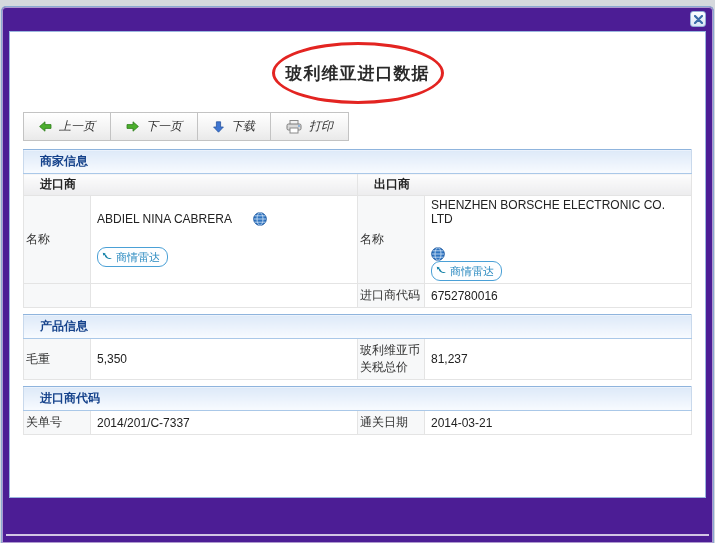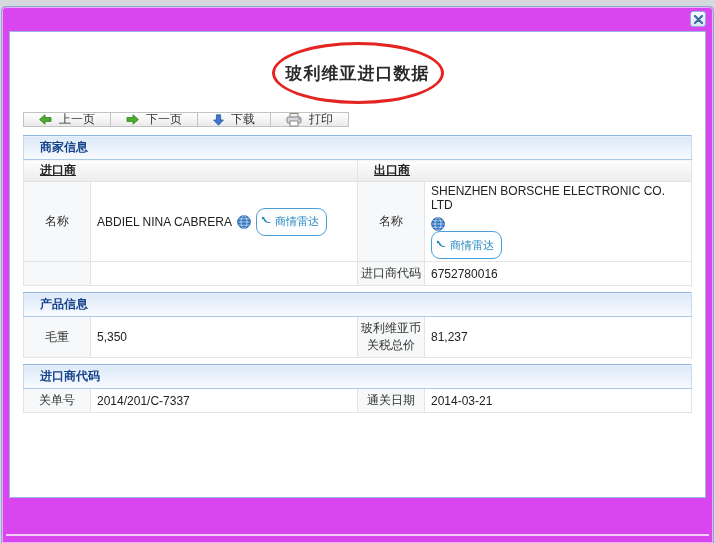--- a/index.html
+++ b/index.html
@@ -1,61 +1,61 @@
 <!DOCTYPE html>
 <html><head>
 <meta charset="utf-8">
 <style>
   * { box-sizing: border-box; margin: 0; padding: 0; }
   html,body { width:715px; height:543px; overflow:hidden;
     font-family:"Liberation Sans","DejaVu Sans",sans-serif; background:#d5d8dd; }
 
   .window { position:absolute; top:6px; left:1px; right:1px; bottom:0;
-    background:#d946ef; border:1px solid #8aa9d1; border-bottom:none;
+    background:#4c1d95; border:1px solid #8aa9d1; border-bottom:none;
     border-radius:5px 5px 0 0; box-shadow:inset 0 0 0 1px rgba(255,255,255,.55); }
   .window::after { content:""; position:absolute; left:4px; right:4px; bottom:7px;
     height:2px; background:rgba(255,255,255,.75); }
 
   .close-btn { position:absolute; top:4px; right:7px; width:16px; height:16px;
     border:1px solid #93afd7; border-radius:3px; cursor:pointer;
     background:linear-gradient(#fdfeff,#d9e5f5); display:flex; align-items:center; justify-content:center; }
 
   .panel { position:absolute; top:24px; left:7px; right:7px; bottom:45px;
     background:#fff; border:1px solid #9ab7df; overflow:hidden; }
 
   .title-wrap { position:relative; height:74px; }
   .page-title { position:absolute; top:30px; left:0; right:0; text-align:center;
     font-size:17px; font-weight:bold; color:#2b2b2b; letter-spacing:1px; }
   .red-ellipse { position:absolute; top:10px; left:50%; margin-left:-86px;
     width:172px; height:62px; border:3px solid #e32421; border-radius:50%; }
 
   .toolbar { display:inline-flex; margin:6px 0 8px 13px; }
-  .tb-btn { display:inline-flex; align-items:center; gap:7px; height:15px;
+  .tb-btn { display:inline-flex; align-items:center; gap:7px; height:29px;
     padding:0 15px; margin-left:-1px; font-size:12px; color:#333; cursor:pointer;
     font-family:inherit; border:1px solid #c3c3c3;
-    background:linear-gradient(#ffffff,#f3f3f3 60%,#e9e9e9); }
+    background:linear-gradient(#ffffff,#f3f3f3 60%,#e9e9e9);font-style:italic; }
   .tb-btn:first-child { margin-left:0; }
 
   .content { padding:0 13px; }
   table.sec { width:100%; border-collapse:collapse; table-layout:fixed;
     margin-bottom:6px; font-size:12px; color:#222; }
   col.c-lbl { width:67px; }
   .sec td { border:1px solid #e4e4e4; background:#fff; padding:2px 6px; }
   .sec .hdr td { background:linear-gradient(#dde9f8,#f8fbff);
     border-top:1px solid #8fb4dd; border-bottom:1px solid #aac8e8;
     border-left:1px solid #c9d9ec; border-right:1px solid #c9d9ec;
     color:#15428b; font-weight:bold; padding:3px 6px 3px 16px; }
   .sec .sub td { background:linear-gradient(#fdfdfd,#ececee);
-    font-weight:bold; padding-left:16px; color:#222;text-decoration:underline; }
-  .sec td.lbl { background:#f7f8f9; text-align:center; padding:3px 2px; color:#333; }
+    font-weight:bold; padding-left:16px; color:#222; }
+  .sec td.lbl { background:#f7f8f9; padding:3px 2px; color:#333; }
   .sec td.val { text-align:left; }
 
-  .name-line { display:flex; align-items:center; gap:5px; flex-wrap:wrap; }
+  .name-line { display:flex; align-items:center; gap:21px; flex-wrap:wrap; }
   .globe { width:14px; height:14px; flex:none; cursor:pointer; }
-  .radar-badge { display:inline-flex; align-items:center; gap:3px; height:28px;
+  .radar-badge { display:inline-flex; align-items:center; gap:3px; height:20px;
     padding:0 7px 0 4px; border:1px solid #4aa0d6; border-radius:9px;
     color:#2b8ac0; font-size:11px; background:#fdfeff; cursor:pointer; white-space:nowrap; }
 </style>
 </head>
 <body>
 
 <div class="window">
   <div class="close-btn">
     <svg width="9" height="9" viewBox="0 0 9 9">
       <path d="M1 1 L8 8 M8 1 L1 8" stroke="#3a6ba8" stroke-width="2.2" stroke-linecap="round"></path>

